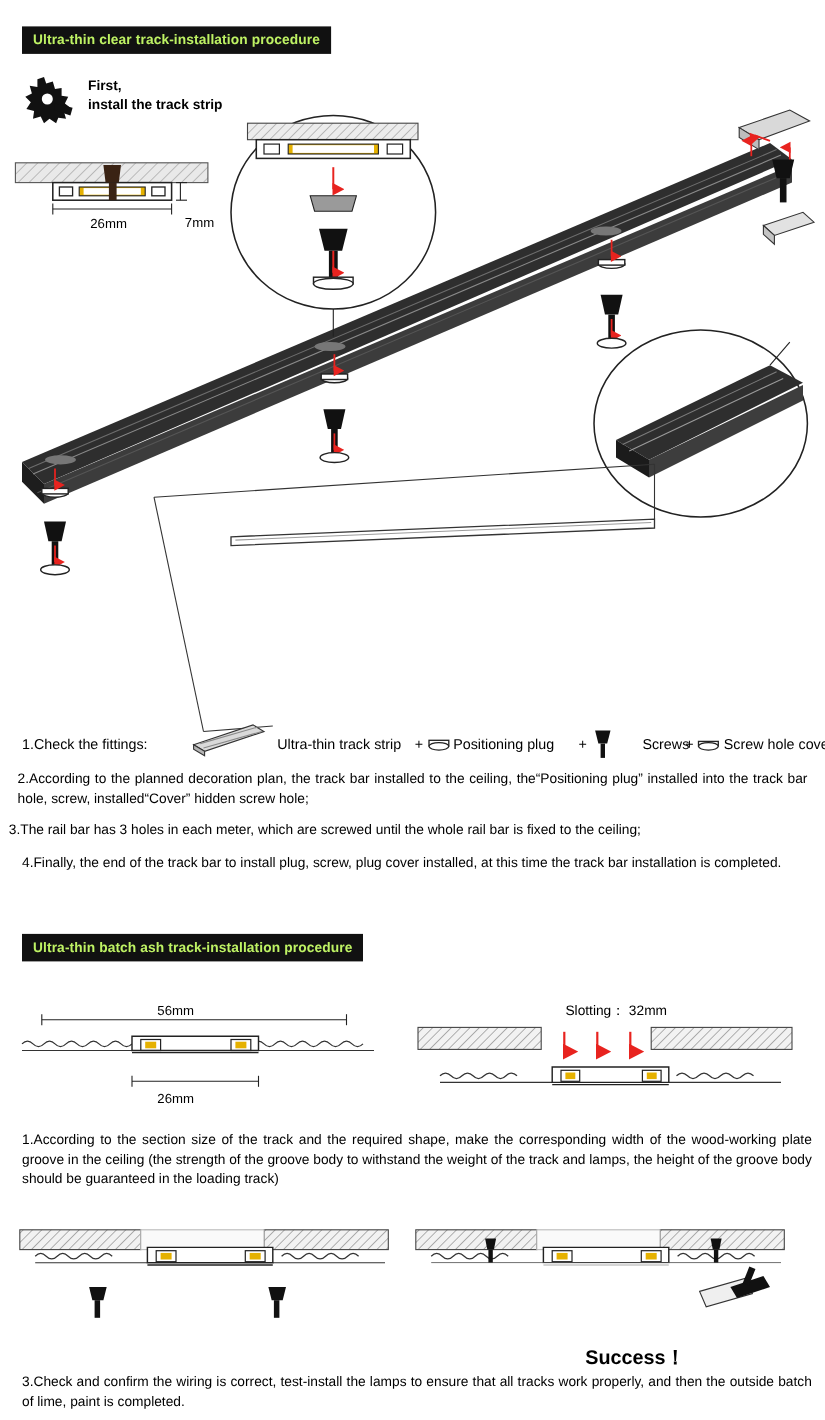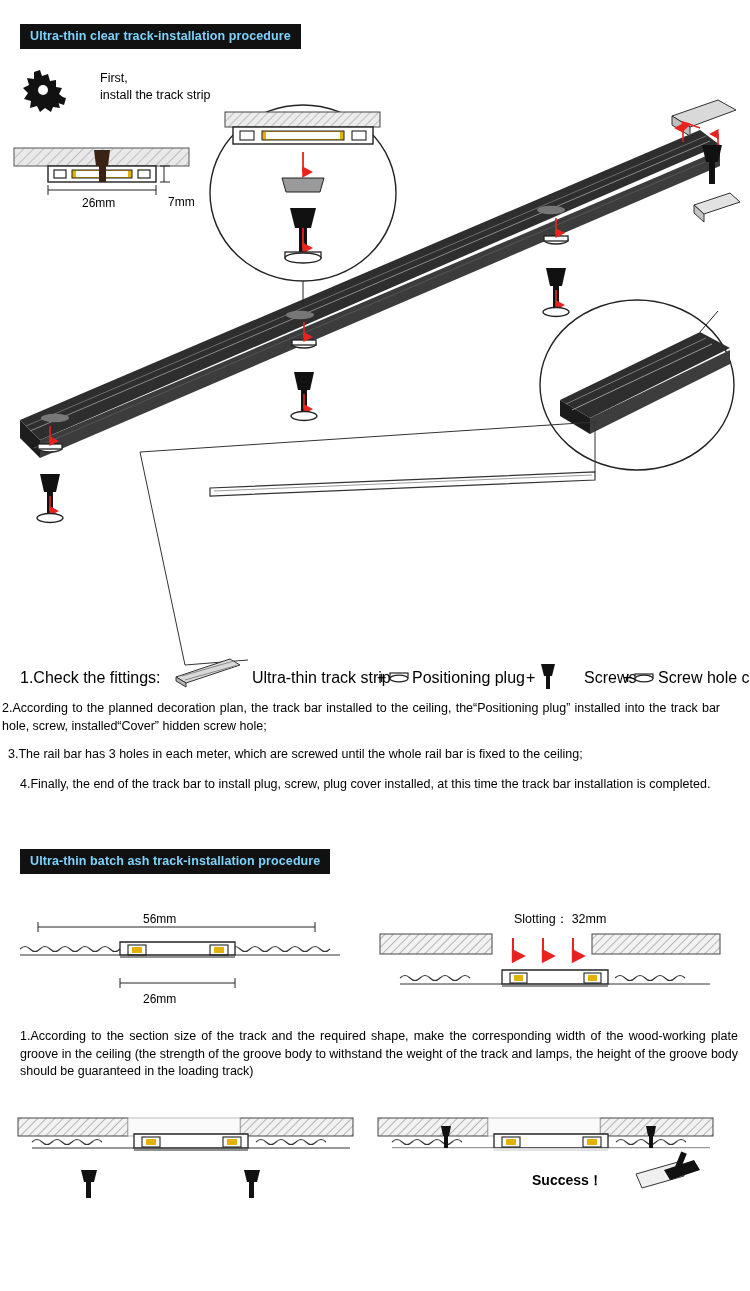--- a/index.html
+++ b/index.html
@@ -10,46 +10,46 @@
     color:#000;
     position:relative;
     overflow:hidden;
   }
   .page{position:relative;width:750px;height:1291px;}
 
   
   .banner{
     position:absolute;
     background:#111;
-    color:#7dd3fc;
+    color:#bef264;
     font-size:12.5px;
     font-weight:bold;
     padding:5px 10px 6px 10px;
     letter-spacing:.1px;
     white-space:nowrap;
   }
   #banner1{left:20px;top:24px;}
   #banner2{left:20px;top:849px;text-align:center;}
 
   
   .gearwrap{position:absolute;left:20px;top:68px;width:52px;height:40px;}
   .steptitle{
     position:absolute;left:80px;top:70px;
-    font-size:12.5px;font-weight:normal;line-height:17px;margin-left:20px;
+    font-size:12.5px;font-weight:bold;line-height:17px;
   }
 
   
   .txt{position:absolute;font-size:12.5px;line-height:17.5px;}
   .txtjust{text-align:justify;}
 
   
   .dim{position:absolute;font-size:12px;}
 
   
-  #legendrow{position:absolute;left:20px;top:667px;width:720px;height:22px;font-size:16px;}
+  #legendrow{position:absolute;left:20px;top:667px;width:720px;height:22px;font-size:13px;}
   #legendrow .seg{position:absolute;white-space:nowrap;}
 
   svg{display:block;overflow:visible;}
   .abs{position:absolute;}
 </style>
 </head>
 <body>
 
 <div class="page">
 
@@ -263,21 +263,21 @@
     <span class="seg" style="left:613px;top:5px;">
       <svg width="22" height="12" viewBox="0 0 22 12">
         <rect x="2" y="2" width="18" height="4" fill="#fff" stroke="#222" stroke-width="1.2"></rect>
         <ellipse cx="11" cy="6.5" rx="9" ry="3.4" fill="#fff" stroke="#222" stroke-width="1.2"></ellipse>
       </svg>
     </span>
 
     <span class="seg" style="left:638px;top:2px;">Screw hole cover</span>
   </div>
 
-  <div class="txt txtjust" style="left:2px;top:700px;width:718px;">2.According to the planned decoration plan, the track bar installed to the ceiling, the“Positioning plug” installed into the track bar hole, screw, installed“Cover” hidden screw hole;</div>
+  <div class="txt txtjust" style="left:16px;top:700px;width:718px;">2.According to the planned decoration plan, the track bar installed to the ceiling, the“Positioning plug” installed into the track bar hole, screw, installed“Cover” hidden screw hole;</div>
   <div class="txt txtjust" style="left:8px;top:746px;width:718px;">3.The rail bar has 3 holes in each meter, which are screwed until the whole rail bar is fixed to the ceiling;</div>
   <div class="txt txtjust" style="left:20px;top:776px;width:718px;">4.Finally, the end of the track bar to install plug, screw, plug cover installed, at this time the track bar installation is completed.</div>
 
   <div class="banner" id="banner2">Ultra-thin batch ash track-installation procedure</div>
 
   <div class="abs" style="left:20px;top:905px;">
     <svg width="320" height="100" viewBox="0 0 320 100">
 
       <line x1="18" y1="22" x2="295" y2="22" stroke="#222" stroke-width="1"></line>
       <line x1="18" y1="17" x2="18" y2="27" stroke="#222" stroke-width="1"></line>
@@ -408,16 +408,17 @@
       <rect x="0" y="36" width="345" height="14" fill="#ffffff" opacity="0.75"></rect>
 
       <g>
         <polygon points="258,62 300,50 306,64 264,76" fill="#efefef" stroke="#333" stroke-width="1"></polygon>
         <path d="M286,58 L316,48 L322,58 L292,68 Z" fill="#111"></path>
         <rect x="300" y="40" width="6" height="16" transform="rotate(22 303 48)" fill="#111"></rect>
       </g>
     </svg>
   </div>
 
-  <div class="txt" style="left:532px;top:1172px;font-weight:bold;font-size:14px;">Success！</div>
-
+  <div class="txt" style="left:532px;top:1226px;font-weight:bold;font-size:18px;">Success！</div>
+
+  <div class="txt txtjust" style="left:20px;top:1248px;width:718px;">3.Check and confirm the wiring is correct, test-install the lamps to ensure that all tracks work properly, and then the outside batch of lime, paint is completed.</div>
 
 </div>
 
 </body></html>

